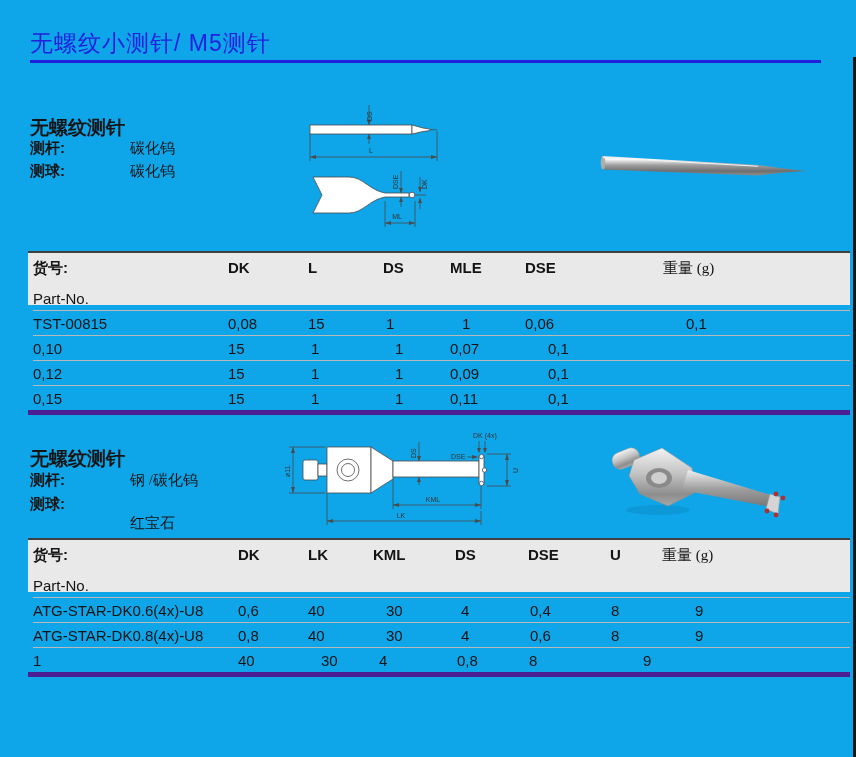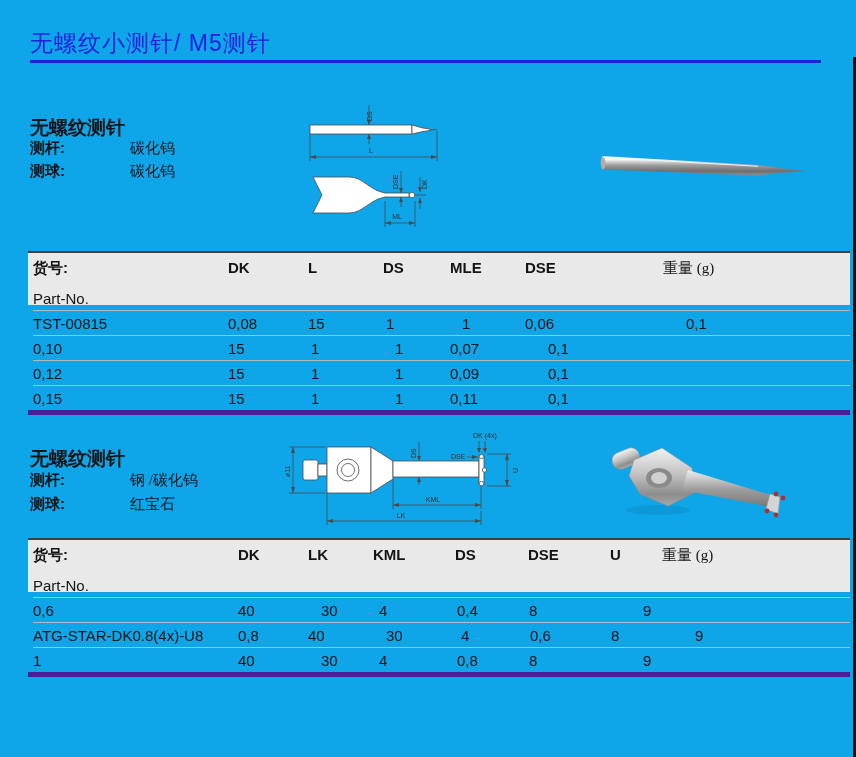--- a/index.html
+++ b/index.html
@@ -160,21 +160,21 @@
           <div class="td" style="padding-left: 0px;">0,11</div>
           <div class="td" style="padding-left: 23px;">0,1</div>
         </div>
       </div>
   </div>
 
   <div class="sec-heading" style="left:30px; top:446px;">无螺纹测针</div>
   <div class="spec-label" style="top:471px;">测杆:</div>
   <div class="spec-value" style="top:471px;">钢 /碳化钨</div>
   <div class="spec-label" style="top:495px;">测球:</div>
-  <div class="spec-value" style="top:495px;">红宝石</div>
+  <div class="spec-value" style="top:514px;">红宝石</div>
 
   <svg class="diagram" style="left:281px; top:428px;" width="240" height="106" viewBox="0 0 240 106">
 
     <rect class="dfill" x="22" y="32" width="15" height="20" rx="2"></rect>
     <rect class="dfill" x="37" y="36" width="9" height="12"></rect>
     <rect class="dfill" x="46" y="19" width="44" height="46"></rect>
     <circle class="dfill" cx="67" cy="42" r="11"></circle>
     <circle class="dline" cx="67" cy="42" r="6.5"></circle>
     <polygon class="dfill" points="90,19 112,33 112,51 90,65"></polygon>
     <rect class="dfill" x="112" y="33" width="86" height="16"></rect>
@@ -265,20 +265,21 @@
     <div class="th">DK</div>
         <div class="th">LK</div>
         <div class="th">KML</div>
         <div class="th">DS</div>
         <div class="th">DSE</div>
         <div class="th">U</div>
         <div class="th serif-th">重量 (g)</div>
       </div>
     <div class="tbl-rows">
         <div class="tr">
+          <div class="td">ATG-STAR-DK0.6(4x)-U8</div>
           <div class="td" style="padding-left: 0px;">0,6</div>
           <div class="td" style="padding-left: 0px;">40</div>
           <div class="td" style="padding-left: 13px;">30</div>
           <div class="td" style="padding-left: 6px;">4</div>
           <div class="td" style="padding-left: 2px;">0,4</div>
           <div class="td" style="padding-left: 1px;">8</div>
           <div class="td" style="padding-left: 33px;">9</div>
         </div>
         <div class="tr">
           <div class="td">ATG-STAR-DK0.8(4x)-U8</div>

